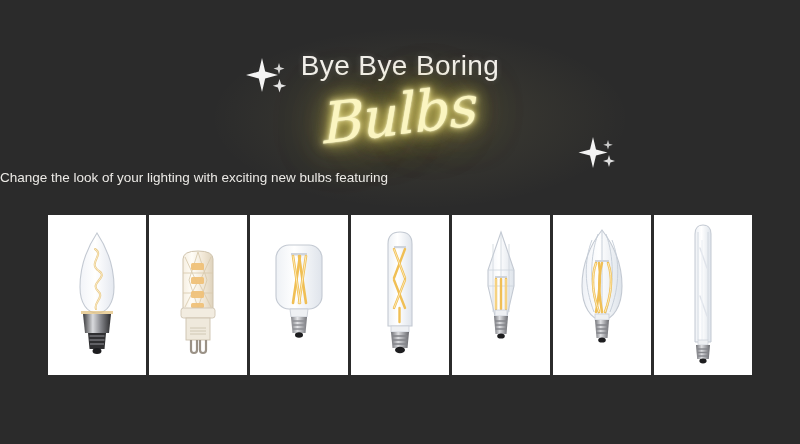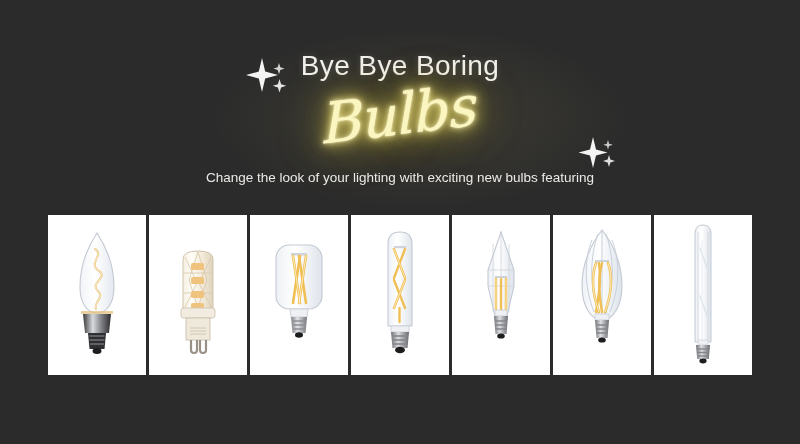--- a/index.html
+++ b/index.html
@@ -48,21 +48,21 @@
       0 0 70px rgba(200,180,50,0.32);
   }
 
   
   .sparkle-cluster { position:absolute; }
   .sparkle-cluster svg { display:block; overflow:visible; }
 
   
   .subtitle {
     position:absolute; top:168px; left:0; width:800px;
-    text-align:center;
+    text-align:left;
     font-size:13.5px; line-height:20px; font-weight:400;
     color:#eceae6;
   }
   .subtitle .line { display:block; }
 
   
   .strip {
     position:absolute; left:48px; top:215px;
     width:704px; height:160px;
     display:flex; background:#2b2b2b;

